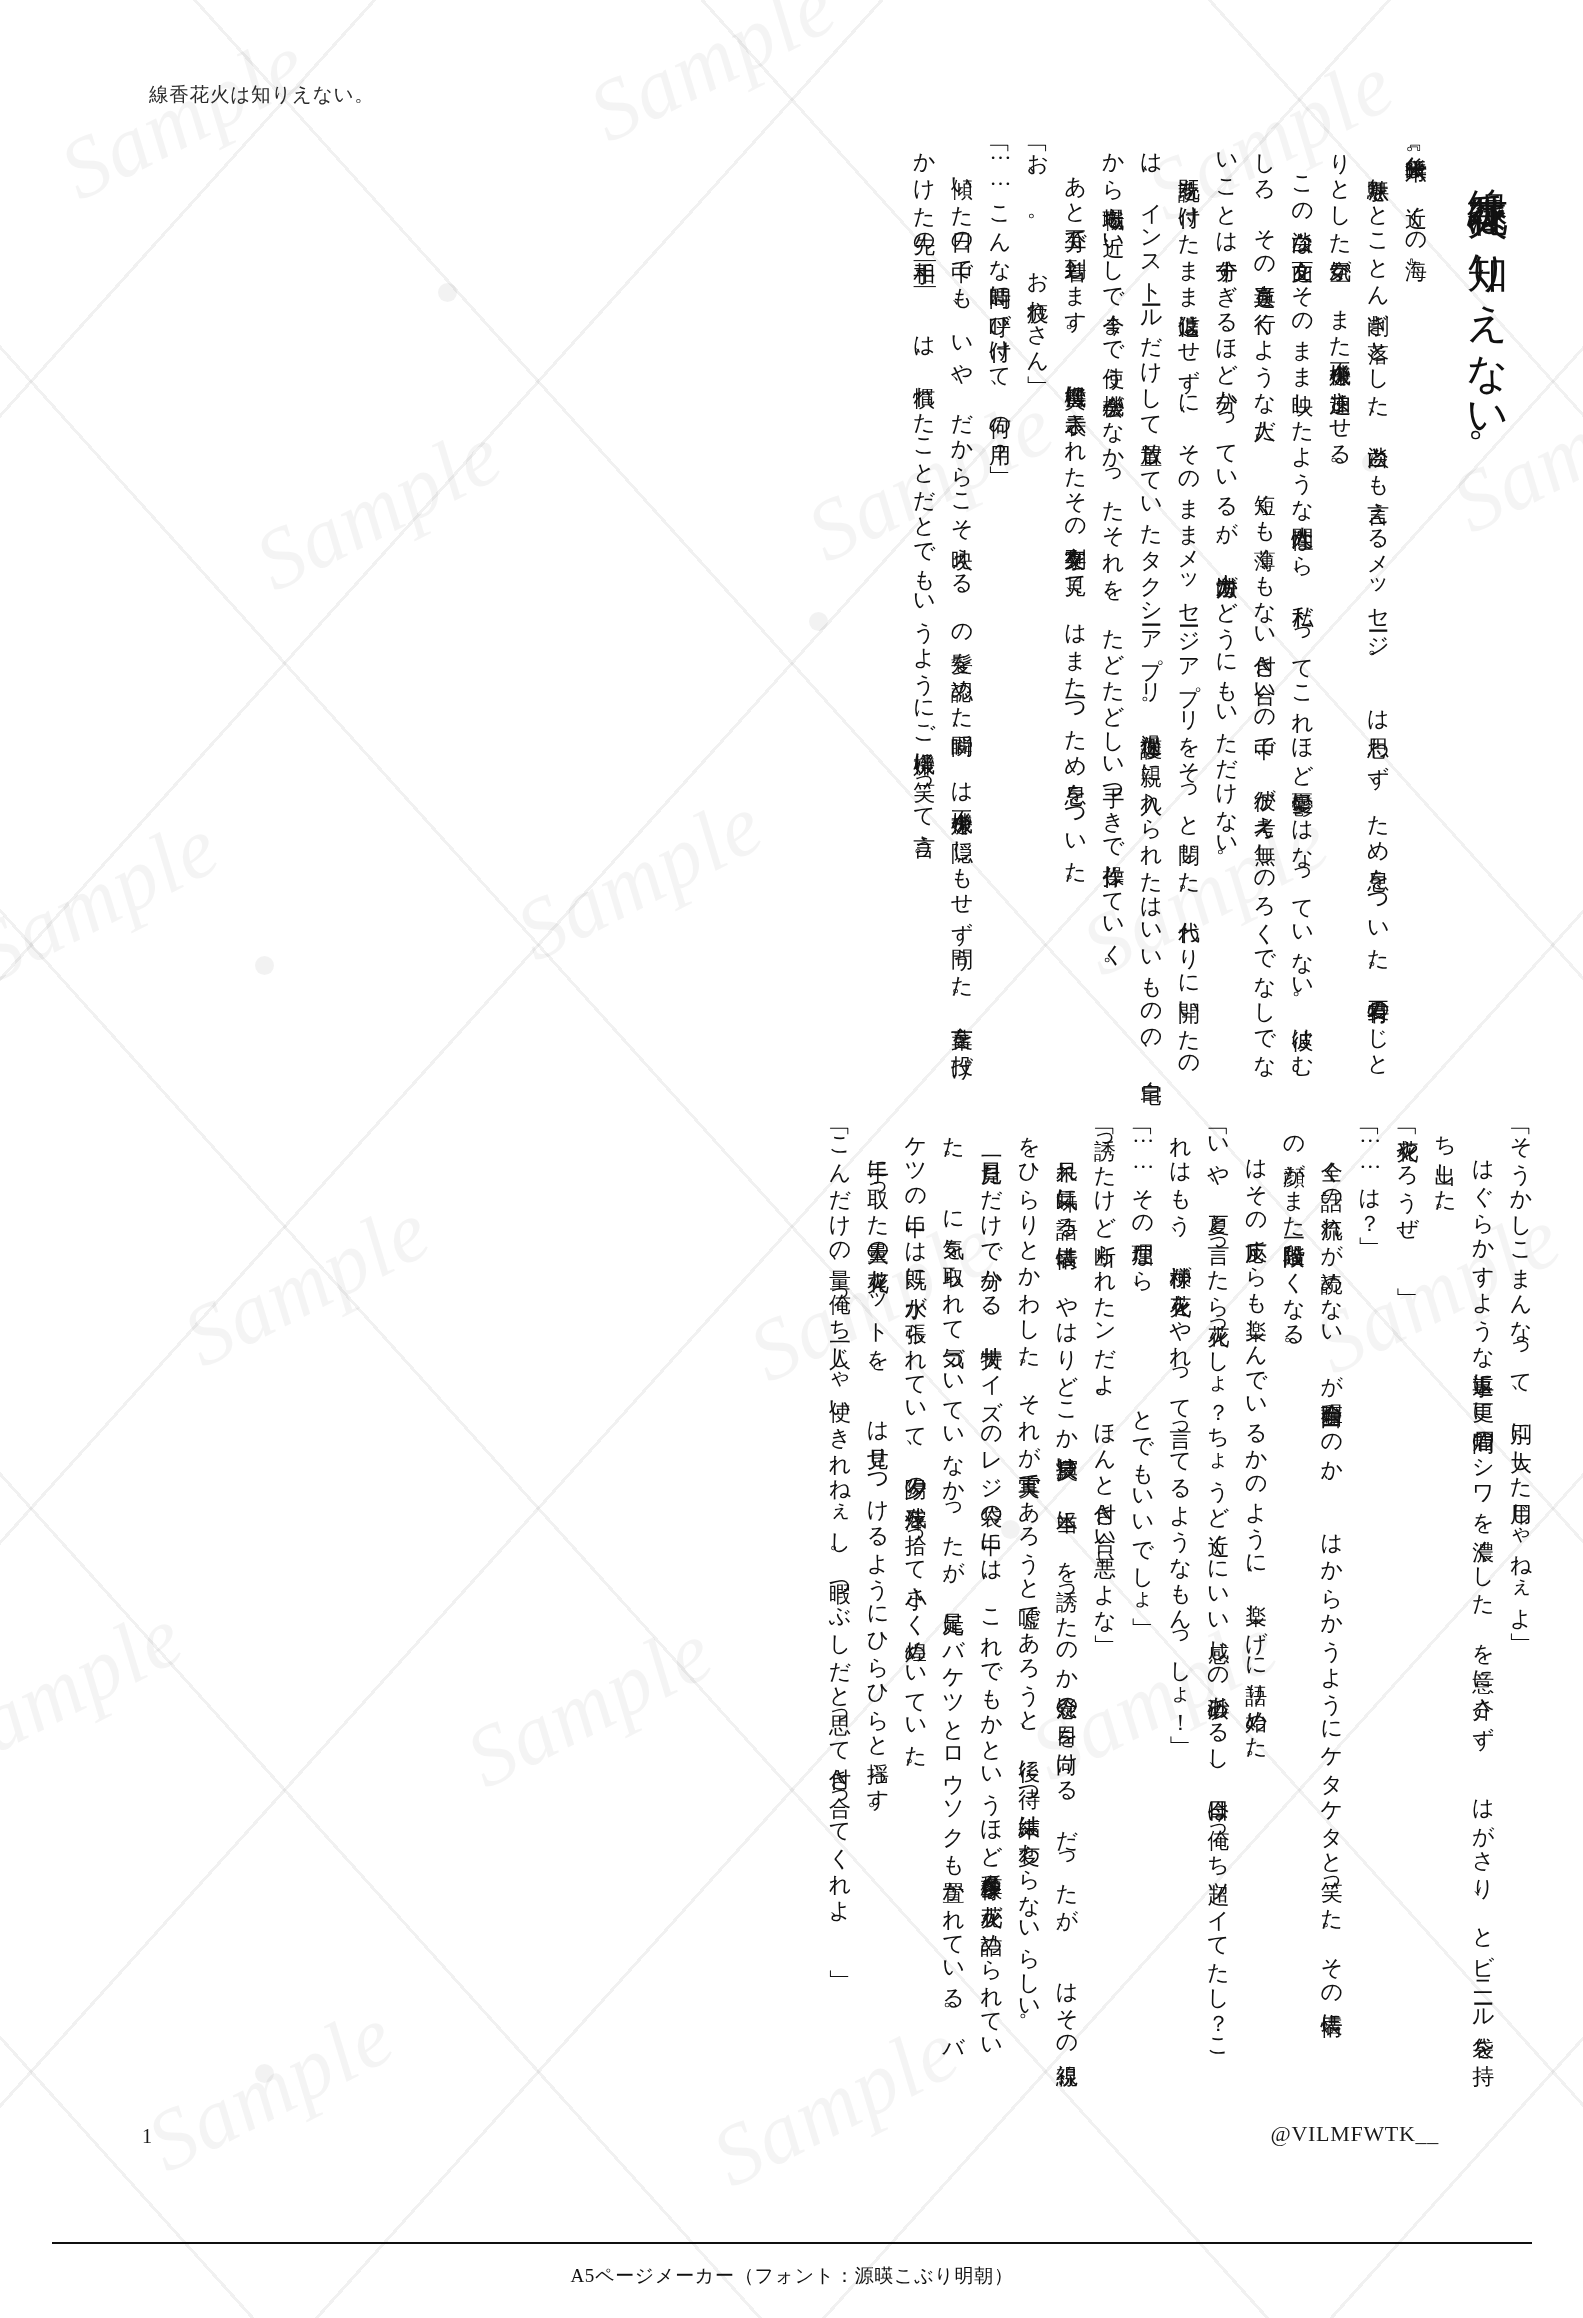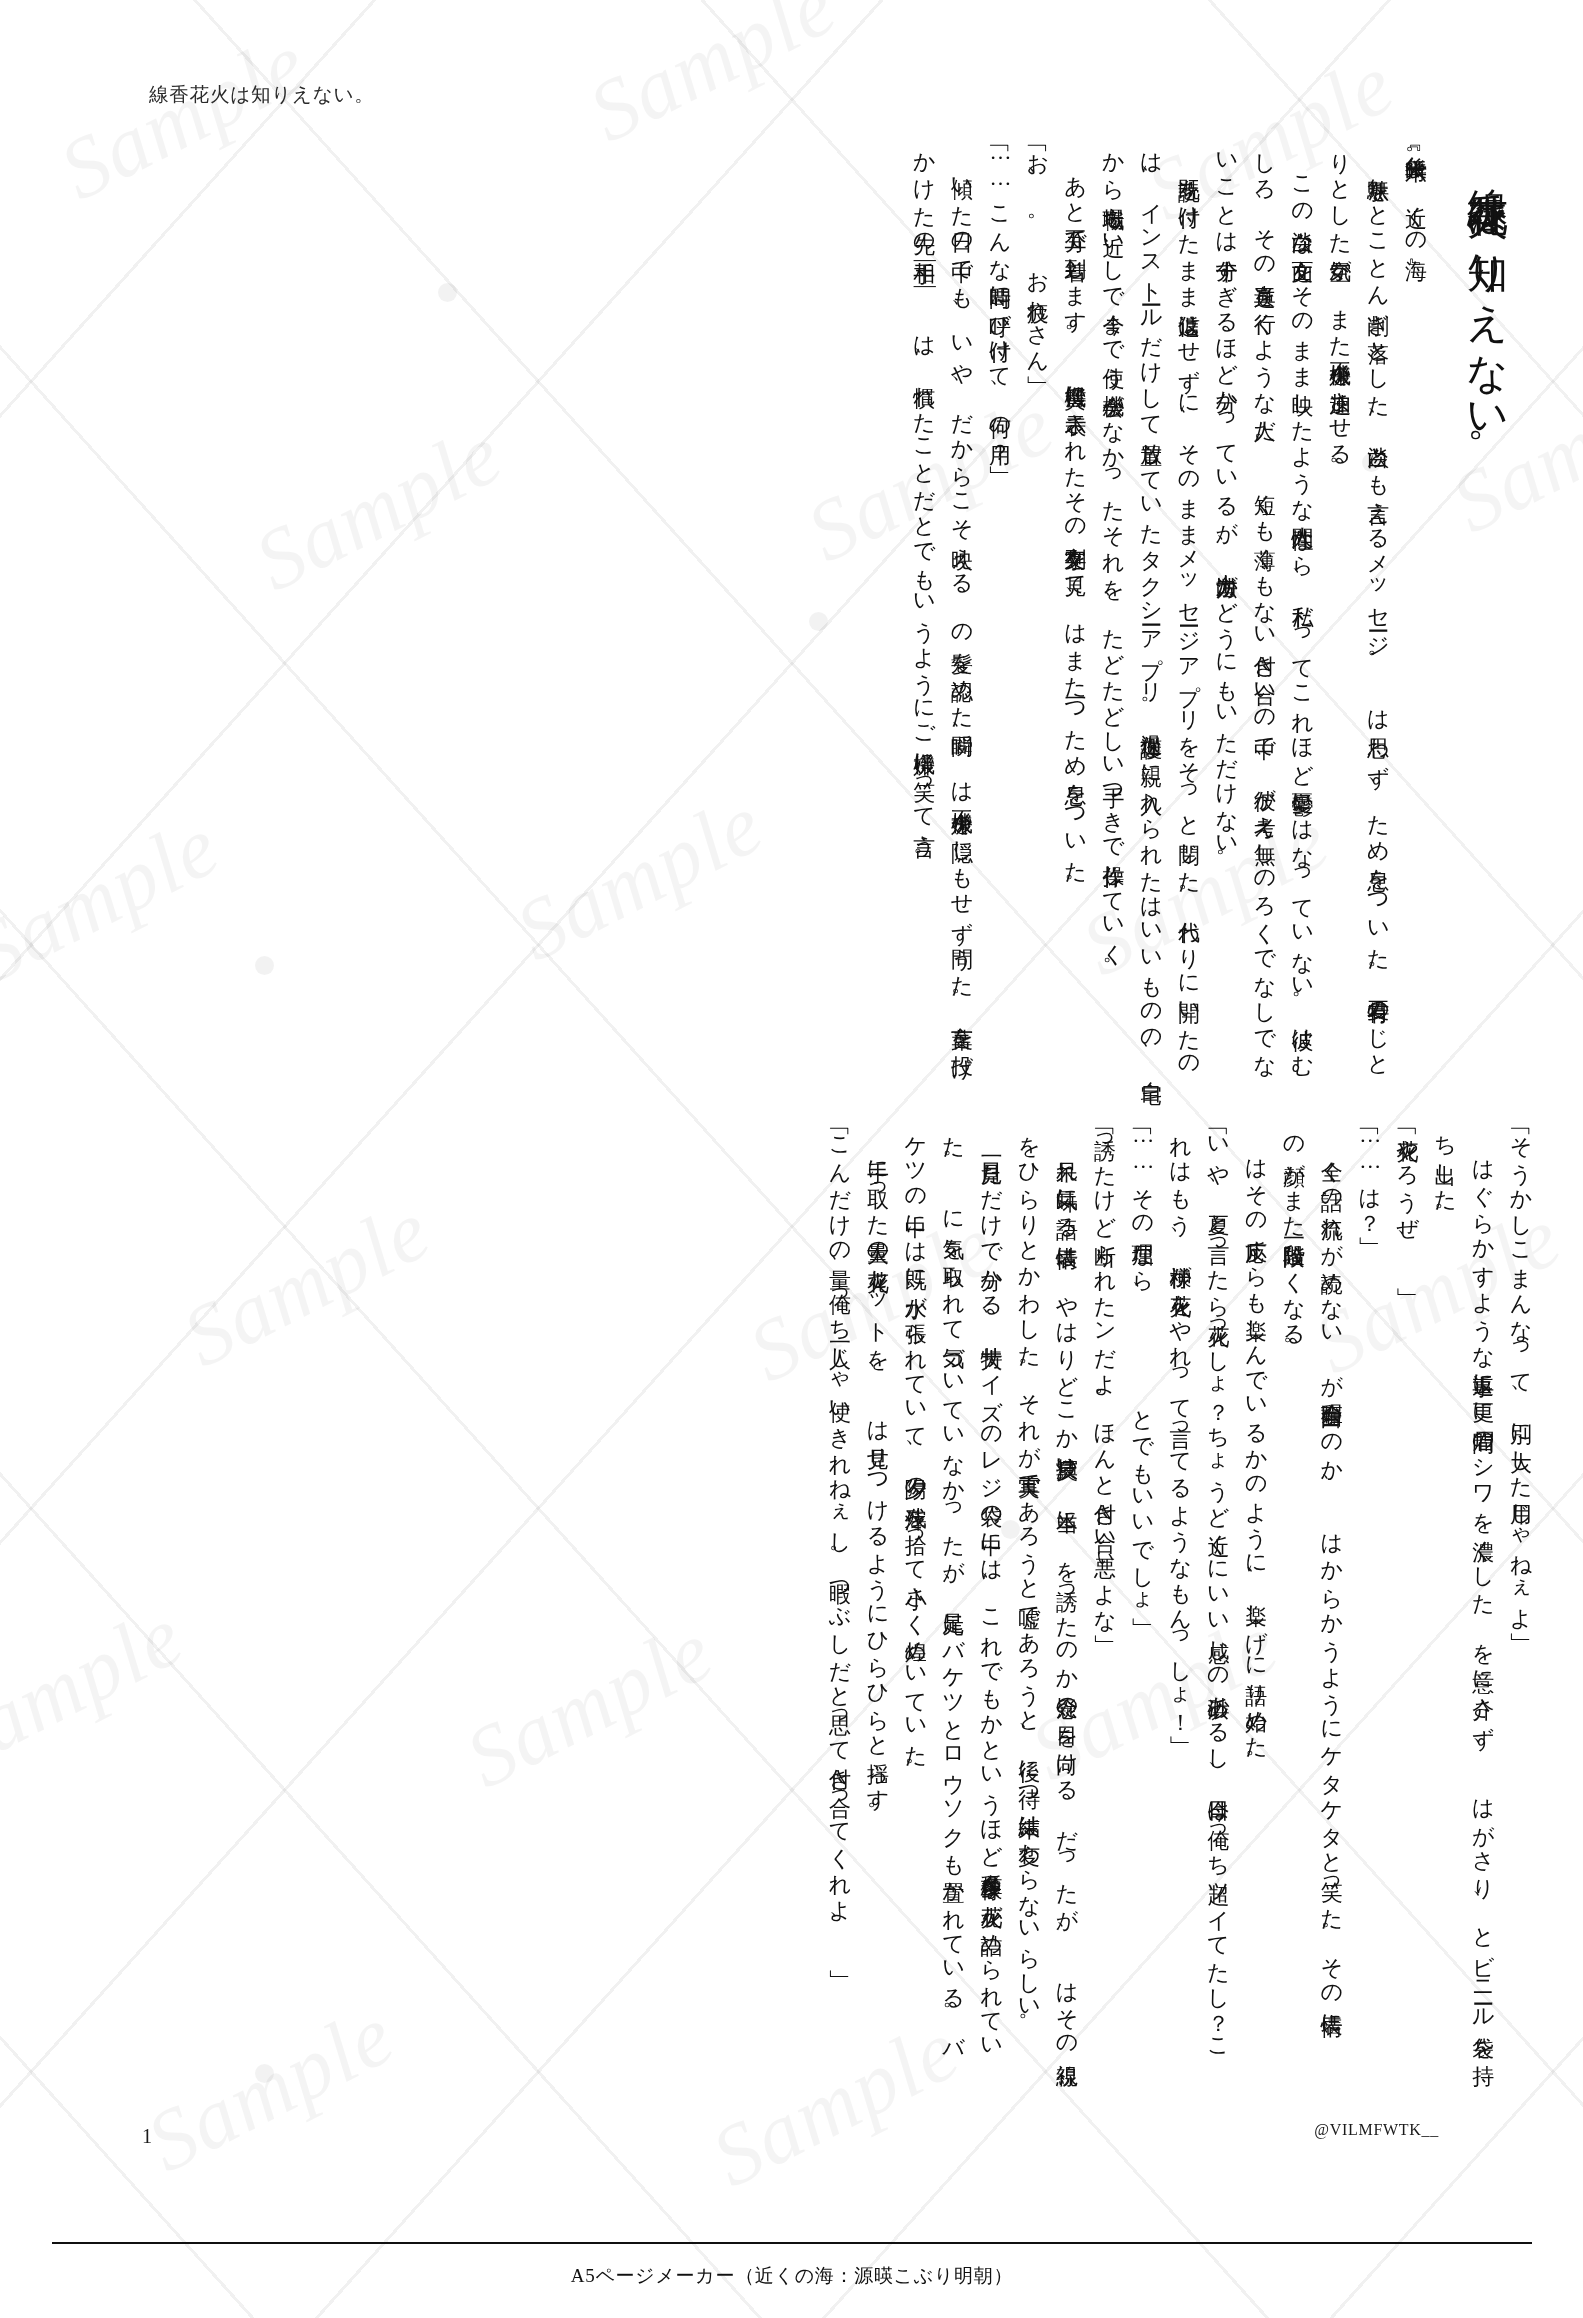--- a/index.html
+++ b/index.html
@@ -112,21 +112,21 @@
     left: 142px;
     top: 2125px;
     font-size: 20.3px;
     color: #1a1a1a;
     z-index: 5;
   }
   .folio-right {
     position: absolute;
     right: 145px;
     top: 2121px;
-    font-size: 16px;
+    font-size: 22px;
     letter-spacing: 0.7px;
     color: #1a1a1a;
     z-index: 5;
   }
 
   
   .bottom-rule {
     position: absolute;
     left: 52px;
     right: 52px;
@@ -206,16 +206,16 @@
     <p>　呆れ気味に語る表情は、やはりどこか演技臭い。本当に　を誘ったのか疑念の目を向ける　だったが、　はその視線をひらりとかわした。それが真実であろうと嘘であろうと、後に待つ結末は変わらないらしい。</p>
     <p>　一目見ただけで分かる、特大サイズのレジ袋の中には、これでもかというほど多種多様な花火が詰められていた。　に気を取られて気づいていなかったが、足元にバケツとロウソクも置かれている。バケツの中には既に水が張られていて、夕陽の残滓を拾って小さく煌めいていた。</p>
     <p>　手に取った大量の花火セットを、　は見せつけるようにひらひらと揺らす。</p>
     <p>「こんだけの量、俺っち一人じゃ使いきれねぇし。暇つぶしだと思って付き合ってくれよ、　」</p>
   </div>
 
   <div class="folio-left">1</div>
   <div class="folio-right">@VILMFWTK__</div>
 
   <div class="bottom-rule"></div>
-  <div class="credit">A5ページメーカー（近くの海：源暎こぶり明朝）</div>
+  <div class="credit">A5ページメーカー（フォント：源暎こぶり明朝）</div>
 
 </div>
 
 
 </body></html>

